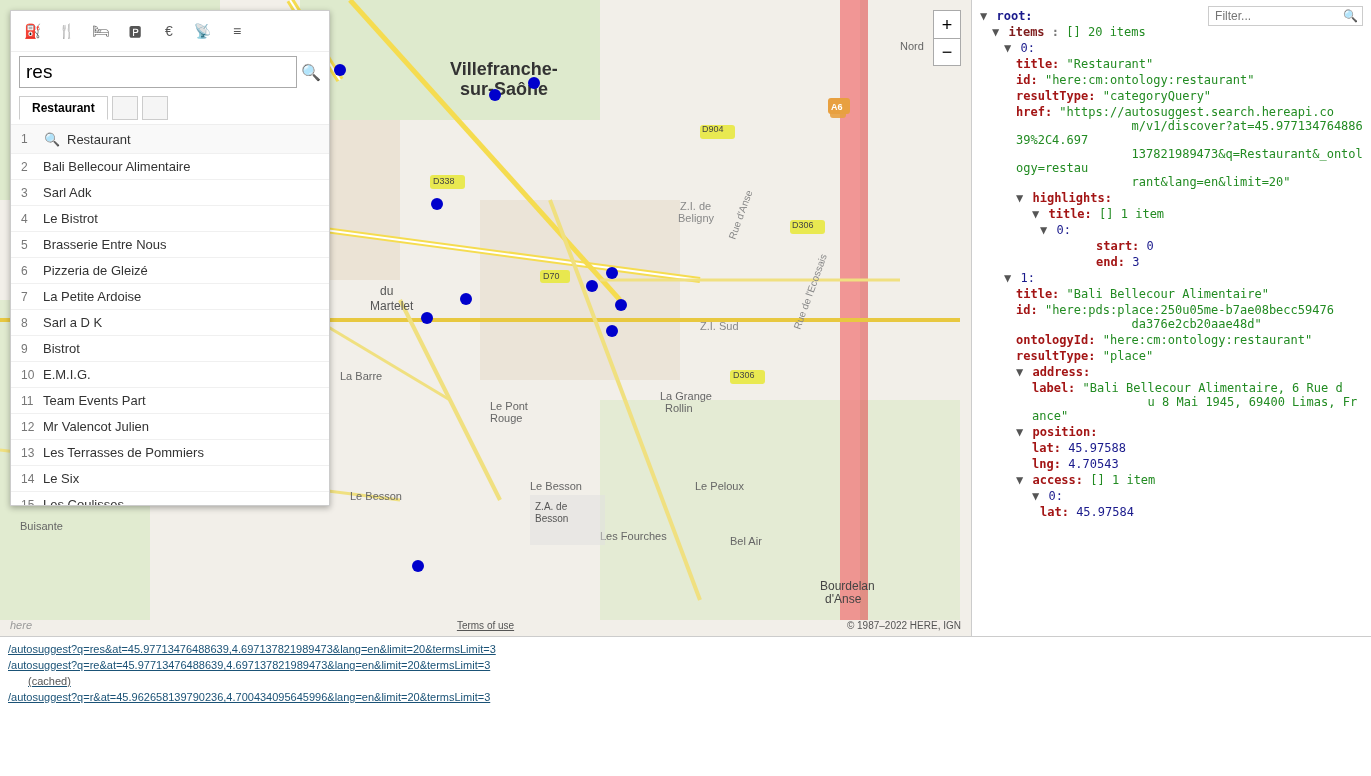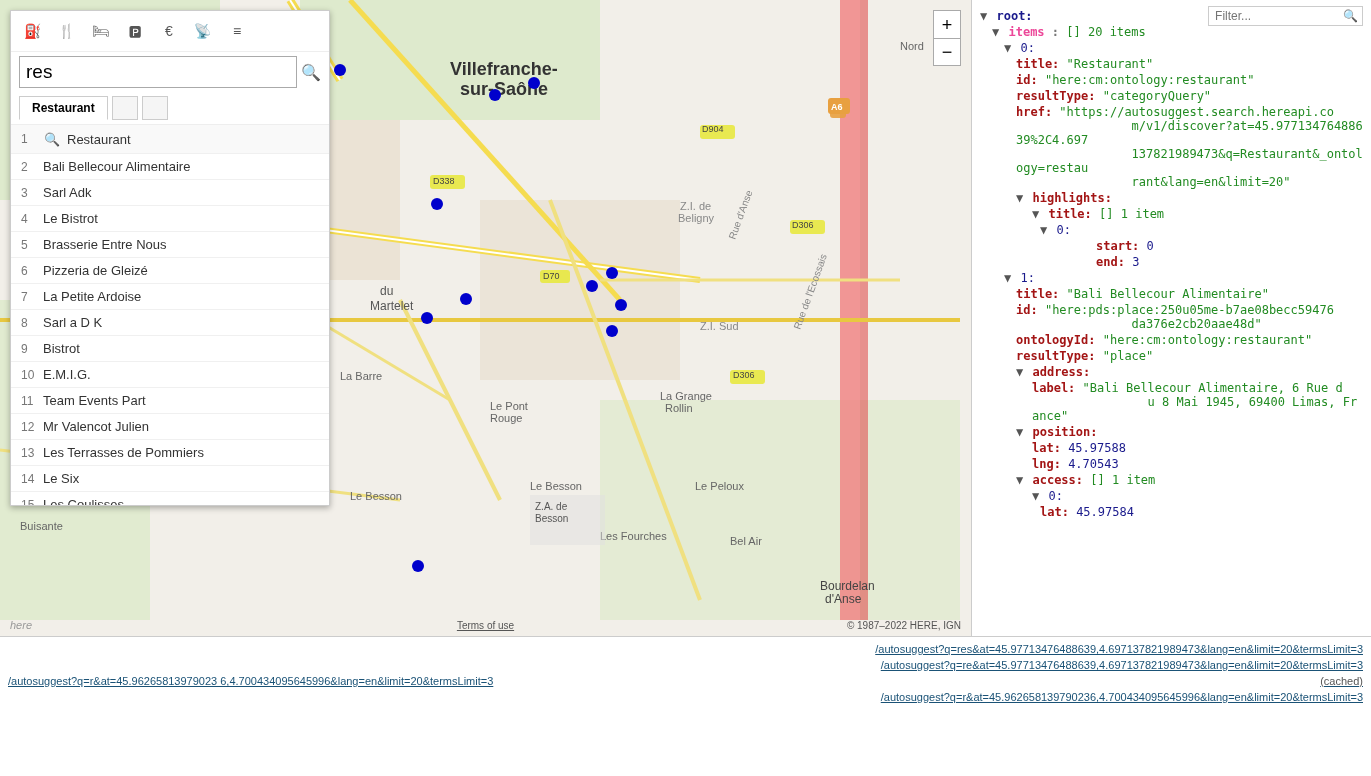--- a/index.html
+++ b/index.html
@@ -60,21 +60,21 @@
     .json-indent-6 { padding-left: 80px; margin-left: 44px; }
 
     .j-key { color: #a31515; font-weight: bold; }
     .j-str { color: #228B22; }
     .j-num { color: #1a1a8c; }
     .j-arrow { cursor: pointer; user-select: none; color: #555; margin-right: 2px; }
     .j-label { color: #1a1a8c; font-weight: bold; }
 
     
     .bottom-log { height: 140px; border-top: 1px solid #ccc; background: #fff; overflow-y: auto; padding: 4px 8px; }
-    .log-item { font-size: 11px; color: #1a5276; text-decoration: underline; cursor: pointer; padding: 2px 0; white-space: nowrap; overflow: hidden; text-overflow: ellipsis; display: flex; align-items: center; justify-content: flex-end; }
+    .log-item { font-size: 11px; color: #1a5276; text-decoration: underline; cursor: pointer; padding: 2px 0; white-space: nowrap; overflow: hidden; text-overflow: ellipsis; display: flex; align-items: center; justify-content: flex-start; }
     .log-cached { color: #555; font-size: 11px; margin-left: 20px; text-decoration: none; }
   </style>
 </head>
 <body>
 
 <div class="main-container">
   <div class="top-area">
 
     <div class="map-area">
 
@@ -274,21 +274,21 @@
         <input class="filter-input" type="text" placeholder="Filter..." style="">
         <span class="filter-icon">🔍</span>
       </div>
 
       <div class="json-line json-indent-0">
         <span class="j-arrow">▼</span>
         <span class="j-label">root:</span>
       </div>
       <div class="json-line json-indent-1">
         <span class="j-arrow">▼</span>
-        <span class="j-label"><span style="color:#ec4899;font-weight:bold;">items</span> <span style="color:#777;">:</span> <span style="color:#228B22;font-weight:normal;">[] 20 items</span></span>
+        <span class="j-label"><span style="color:#7f1d1d;font-weight:bold;">items</span> <span style="color:#777;">:</span> <span style="color:#228B22;font-weight:normal;">[] 20 items</span></span>
       </div>
       <div class="json-line json-indent-2">
         <span class="j-arrow">▼</span>
         <span class="j-num">0:</span>
       </div>
       <div class="json-line json-indent-3">
         <span class="j-key">title:</span>
         <span class="j-str"> <span>"Restaurant"</span></span>
       </div>
       <div class="json-line json-indent-3">
@@ -381,20 +381,19 @@
   </div>
 
   <div class="bottom-log">
     <div class="log-item">
       <span>/autosuggest?q=res&amp;at=45.97713476488639,4.697137821989473&amp;lang=en&amp;limit=20&amp;termsLimit=3</span>
     </div>
     <div class="log-item">
       <span>/autosuggest?q=re&amp;at=45.97713476488639,4.697137821989473&amp;lang=en&amp;limit=20&amp;termsLimit=3</span>
     </div>
     <div class="log-item" style="display:flex;justify-content:space-between;">
-      <span>/autosuggest?q=r&amp;at=45.96265813979023 6,4.700434095645996&amp;lang=en&amp;limit=20&amp;termsLimit=3</span>
       <span class="log-cached">(cached)</span>
     </div>
     <div class="log-item">
       <span>/autosuggest?q=r&amp;at=45.962658139790236,4.700434095645996&amp;lang=en&amp;limit=20&amp;termsLimit=3</span>
     </div>
   </div>
 </div>
 
 </body></html>

